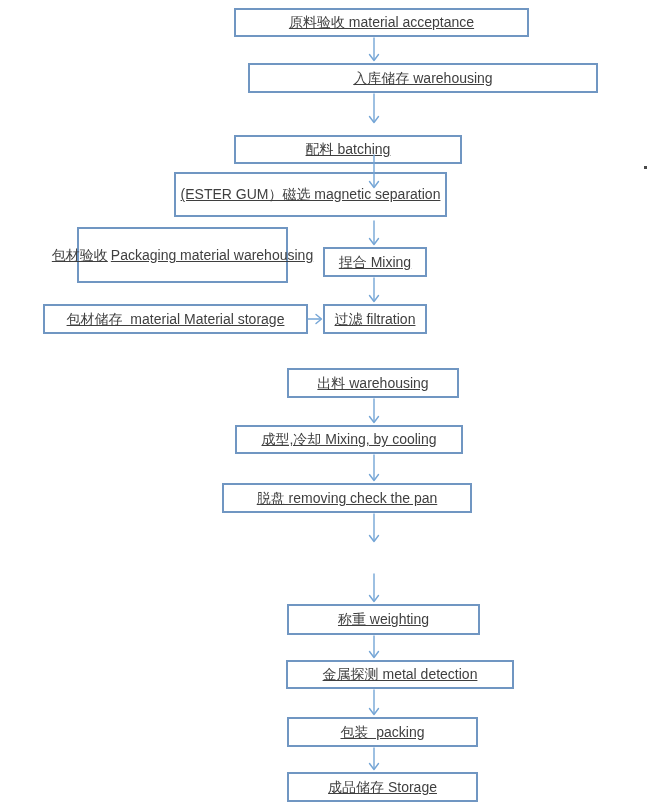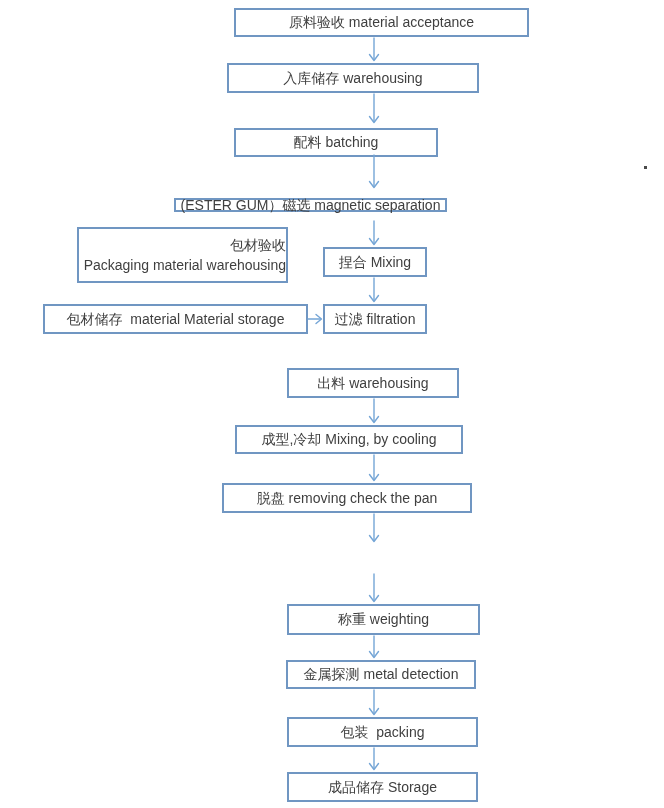--- a/index.html
+++ b/index.html
@@ -19,49 +19,49 @@
   .canvas{
     position:relative;width:664px;height:808px;overflow:hidden;
     background:var(--background);
   }
   .box{
     position:absolute;
     box-sizing:border-box;
     border:2px solid var(--box-border);
     background:#fff;
     display:flex;align-items:center;justify-content:center;
-    font-size:14px;line-height:1.2;
+    font-size:14px;line-height:1.2;text-decoration:underline;
   }
   .box .lbl{white-space:pre;}
-  .box.two-line{flex-direction:column;justify-content:center;gap:3px;align-items:flex-end;}
+  .box.two-line{flex-direction:row;justify-content:center;gap:3px;}
   .arrow{position:absolute;color:var(--arrow);overflow:visible;}
   .arrow line,.arrow polyline{
     stroke:currentColor;stroke-width:1.4;fill:none;
     stroke-linecap:round;stroke-linejoin:round;
   }
   .speck{position:absolute;width:3px;height:3px;background:#4a4a4a;}
 </style>
 </head>
 <body>
 
 <div class="canvas">
 
   <div class="box" style="left:234px;top:8px;width:295px;height:29px">
     <span class="lbl">原料验收 material acceptance</span>
   </div>
 
-  <div class="box" style="left:227px;top:63px;width:252px;height:30px">
+  <div class="box" style="left:248px;top:63px;width:350px;height:30px">
     <span class="lbl">入库储存 warehousing</span>
   </div>
 
-  <div class="box" style="left:234px;top:128px;width:204px;height:29px">
+  <div class="box" style="left:234px;top:135px;width:228px;height:29px">
     <span class="lbl">配料 batching</span>
   </div>
 
-  <div class="box" style="left:174px;top:198px;width:273px;height:14px">
+  <div class="box" style="left:174px;top:172px;width:273px;height:45px">
     <span class="lbl">(ESTER GUM）磁选 magnetic separation</span>
   </div>
 
   <div class="box two-line" style="left:77px;top:227px;width:211px;height:56px">
     <span class="lbl">包材验收</span>
     <span class="lbl">Packaging material warehousing</span>
   </div>
 
   <div class="box" style="left:323px;top:247px;width:104px;height:30px">
     <span class="lbl">捏合 Mixing</span>
@@ -85,21 +85,21 @@
 
   <div class="box" style="left:222px;top:483px;width:250px;height:30px">
     <span class="lbl">脱盘 removing check the pan</span>
   </div>
 
 
   <div class="box" style="left:287px;top:604px;width:193px;height:31px">
     <span class="lbl">称重 weighting</span>
   </div>
 
-  <div class="box" style="left:286px;top:660px;width:190px;height:29px">
+  <div class="box" style="left:286px;top:660px;width:228px;height:29px">
     <span class="lbl">金属探测 metal detection</span>
   </div>
 
   <div class="box" style="left:287px;top:717px;width:191px;height:30px">
     <span class="lbl">包装  packing</span>
   </div>
 
   <div class="box" style="left:287px;top:772px;width:191px;height:30px">
     <span class="lbl">成品储存 Storage</span>
   </div>

